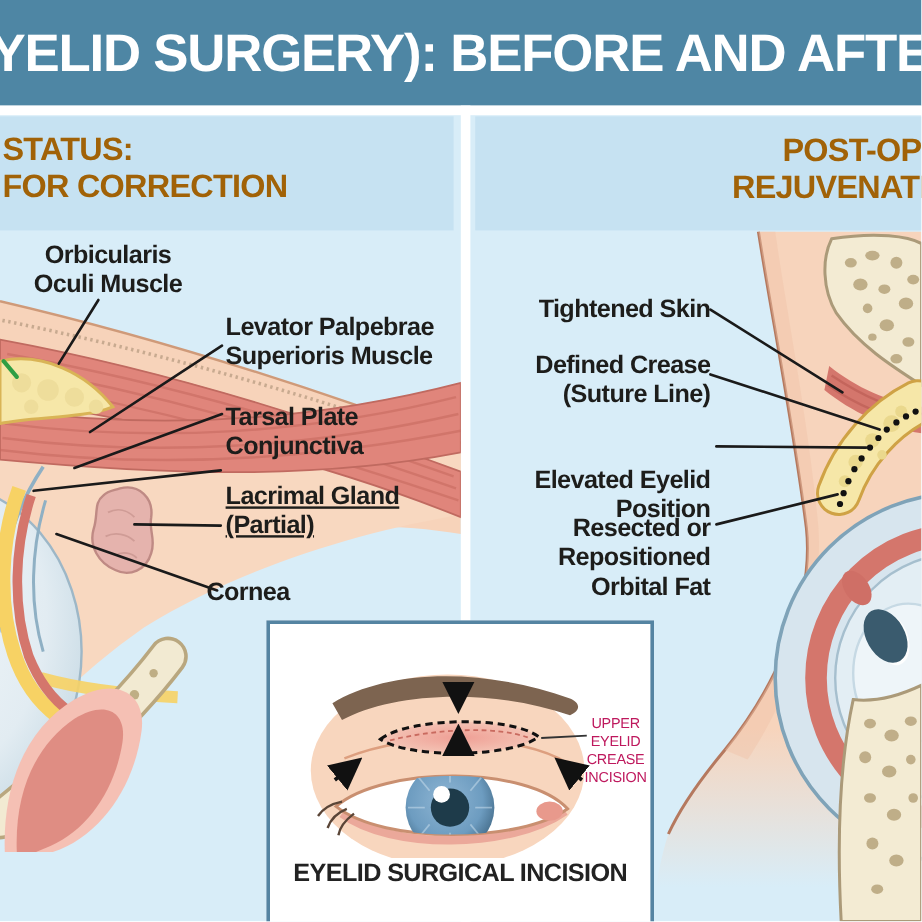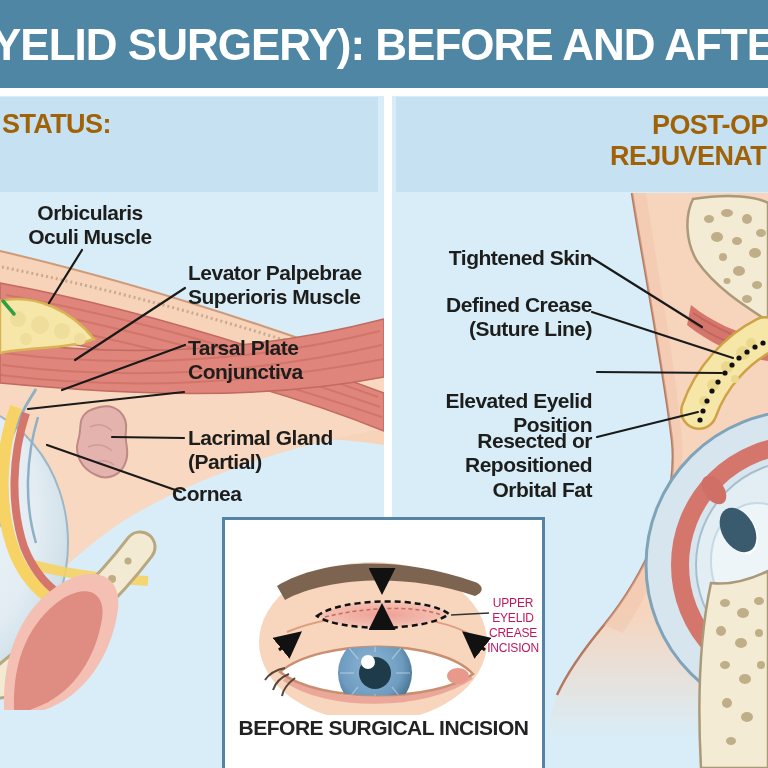--- a/index.html
+++ b/index.html
@@ -48,20 +48,21 @@
   </div>
   <div class="white-strip"></div>
   <div class="divider"></div>
 
   <div class="panel left"></div>
   <div class="panel right"></div>
 
   <div class="band l"></div>
   <div class="band r"></div>
   <div class="hline" style="left:2px;top:109px;z-index:3;">STATUS:</div>
+  <div class="hline" style="left:2px;top:140px;z-index:3;">FOR CORRECTION</div>
   <div class="hline" style="left:652px;top:110px;z-index:3;">POST-OPERATIVE</div>
   <div class="hline" style="left:610px;top:141px;z-index:3;">REJUVENATED</div>
 
   <svg class="anat l" viewBox="0 0 384 575">
     <defs>
       <radialGradient id="globeGrad" cx="35%" cy="40%" r="75%">
         <stop offset="0%" stop-color="#f3f8fb"></stop>
           <stop offset="70%" stop-color="#e2ecf2"></stop>
         <stop offset="100%" stop-color="#c4d8e3"></stop>
       </radialGradient>
@@ -258,21 +259,21 @@
         <path d="M206,244 L307,219"></path>
     </g>
   </svg>
 
   <div class="lbl c" style="left:22px;top:201px;width:136px;">Orbicularis
 Oculi Muscle</div>
   <div class="lbl" style="left:188px;top:261px;">Levator Palpebrae
 Superioris Muscle</div>
   <div class="lbl" style="left:188px;top:336px;">Tarsal Plate</div>
   <div class="lbl" style="left:188px;top:360px;">Conjunctiva</div>
-  <div class="lbl" style="left:188px;top:426px;">Lacrimal Gland
+  <div class="lbl" style="left:188px;top:402px;text-decoration:underline;">Lacrimal Gland
 (Partial)</div>
   <div class="lbl" style="left:172px;top:482px;">Cornea</div>
 
   <div class="lbl ra" style="right:176px;top:246px;">Tightened Skin</div>
   <div class="lbl ra" style="right:176px;top:293px;">Defined Crease
 (Suture Line)</div>
   <div class="lbl ra" style="right:176px;top:361px;margin-top:28px;">Elevated Eyelid
 Position</div>
   <div class="lbl ra" style="right:176px;top:429px;">Resected or
 Repositioned
@@ -338,16 +339,16 @@
           <path d="M60,148 C50,150 44,154 40,160"></path>
             <path d="M64,154 C54,158 50,164 48,170"></path>
           <path d="M70,158 C62,164 58,170 57,176"></path>
         </g>
       </g>
     </svg>
     <div class="inset-callout">UPPER
 EYELID
 CREASE
 INCISION</div>
-    <div class="inset-caption">BEFORE SURGICAL INCISION</div>
+    <div class="inset-caption">EYELID SURGICAL INCISION</div>
   </div>
 
 </div>
 
 </body></html>

